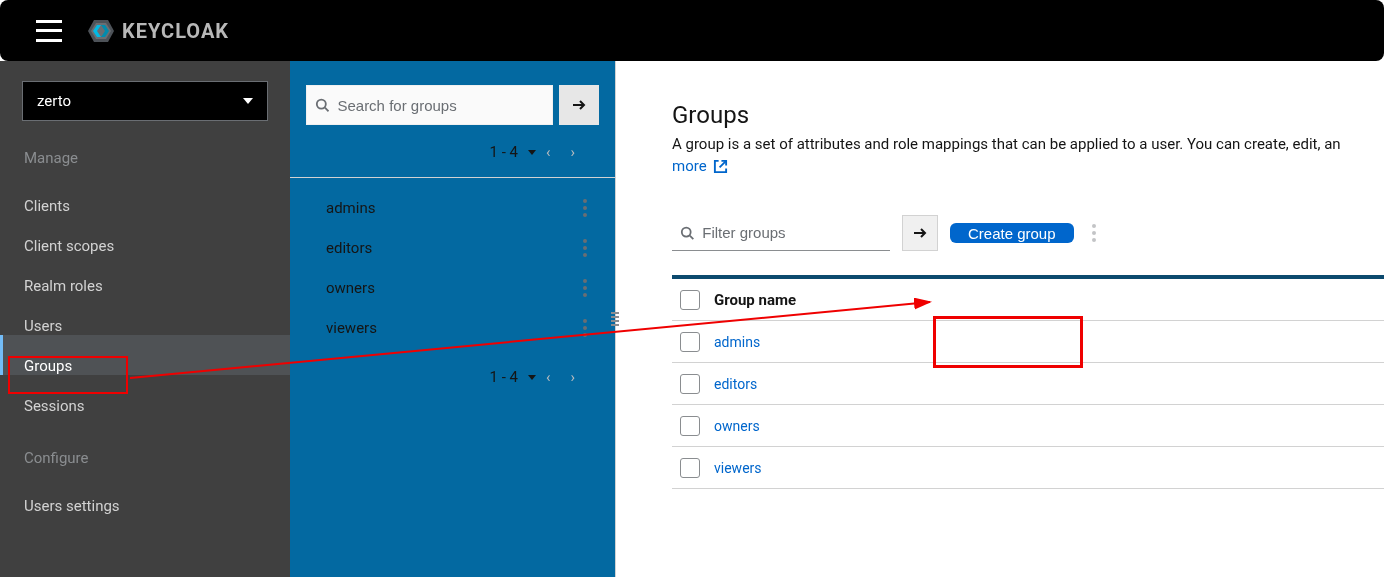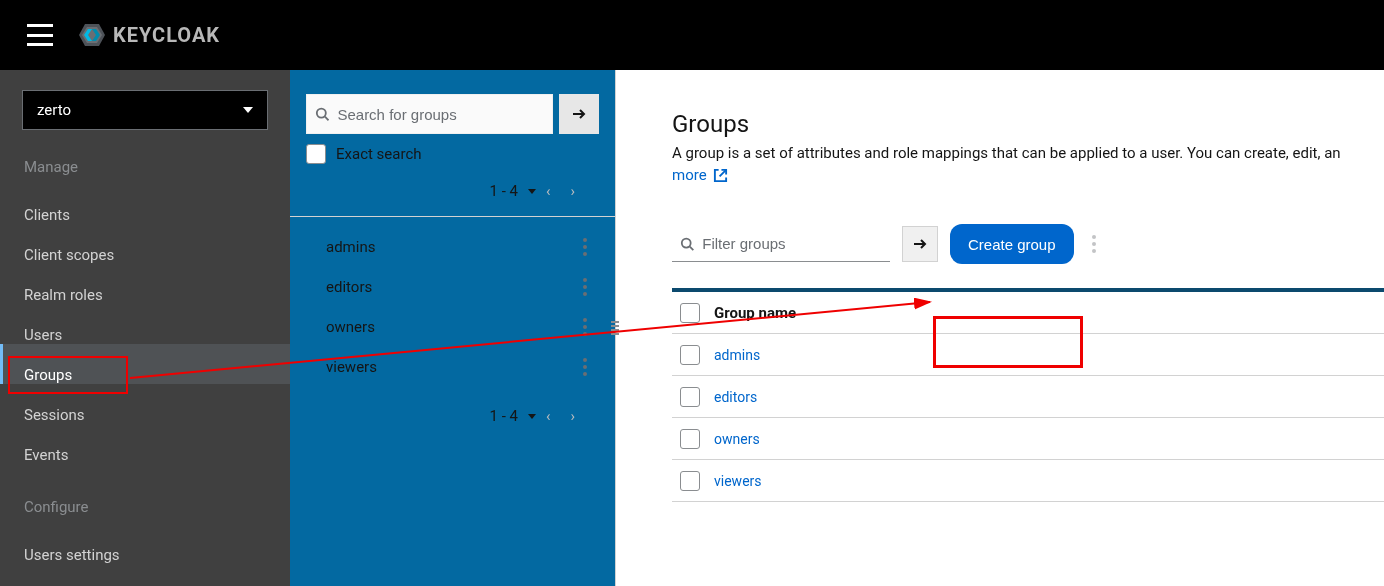--- a/index.html
+++ b/index.html
@@ -8,26 +8,27 @@
       font-size: 14px;
       color: #151515;
       background: #fff;
       width: 1384px;
       height: 586px;
       overflow: hidden;
       position: relative;
     }
     
     .topbar {
-      height: 70px;
+      height: 61px;
       background: #000;
       display: flex;
       align-items: center;
-      padding-left: 27px;
+      padding-left: 36px;
       gap: 24px;
+      border-radius: 8px;
     }
     .hamburger {
       width: 26px;
       height: 22px;
       display: flex;
       flex-direction: column;
       justify-content: space-between;
       cursor: pointer;
     }
     .hamburger span {
@@ -266,28 +267,28 @@
       width: 36px;
       height: 36px;
       border: 1px solid #d2d2d2;
       background: #f0f0f0;
       display: flex;
       align-items: center;
       justify-content: center;
       cursor: pointer;
     }
     .create-btn {
-      height: 40px;
+      height: 20px;
       padding: 0 18px;
       background: #0066cc;
       color: #fff;
       border: none;
       font-size: 15px;
       cursor: pointer;
-      border-radius: 12px;
+      border-radius: 6px;
     }
     .toolbar-kebab { margin-left: 6px; }
     .highlight-create {
       position: absolute;
       left: 933px;
       top: 316px;
       width: 150px;
       height: 52px;
       border: 3px solid #ef0000;
       pointer-events: none;
@@ -360,23 +361,20 @@
       </div>
     <div class="nav-item">
         <span>Users</span>
       </div>
     <div class="nav-item active">
         <span>Groups</span>
       </div>
     <div class="nav-item">
         <span>Sessions</span>
       </div>
-    <div class="nav-item">
-        <span>Events</span>
-      </div>
 
     <div class="nav-section" style="margin-top:24px">Configure</div>
     <div class="nav-item">
         <span>Users settings</span>
       </div>
   </nav>
 
   <section class="tree-panel">
     <div class="tree-search-row">
       <div class="tree-search">
@@ -385,24 +383,20 @@
             <line x1="11" y1="11" x2="15" y2="15"></line>
           </svg>
         <input placeholder="Search for groups" style="">
       </div>
       <button class="go-btn">
         <svg width="16" height="16" viewBox="0 0 16 16" fill="none" stroke="#151515" stroke-width="2">
             <line x1="2" y1="8" x2="13" y2="8"></line>
             <polyline points="9,4 13,8 9,12"></polyline>
           </svg>
       </button>
-    </div>
-    <div class="exact-row">
-      <div class="checkbox"></div>
-      <span>Exact search</span>
     </div>
     <div class="pager">
       <span class="range">
         <span>1 - 4</span>
         <span class="caret-sm"></span>
       </span>
       <span class="nav-arrow">‹</span>
       <span class="nav-arrow">›</span>
     </div>
     <div class="divider"></div>

